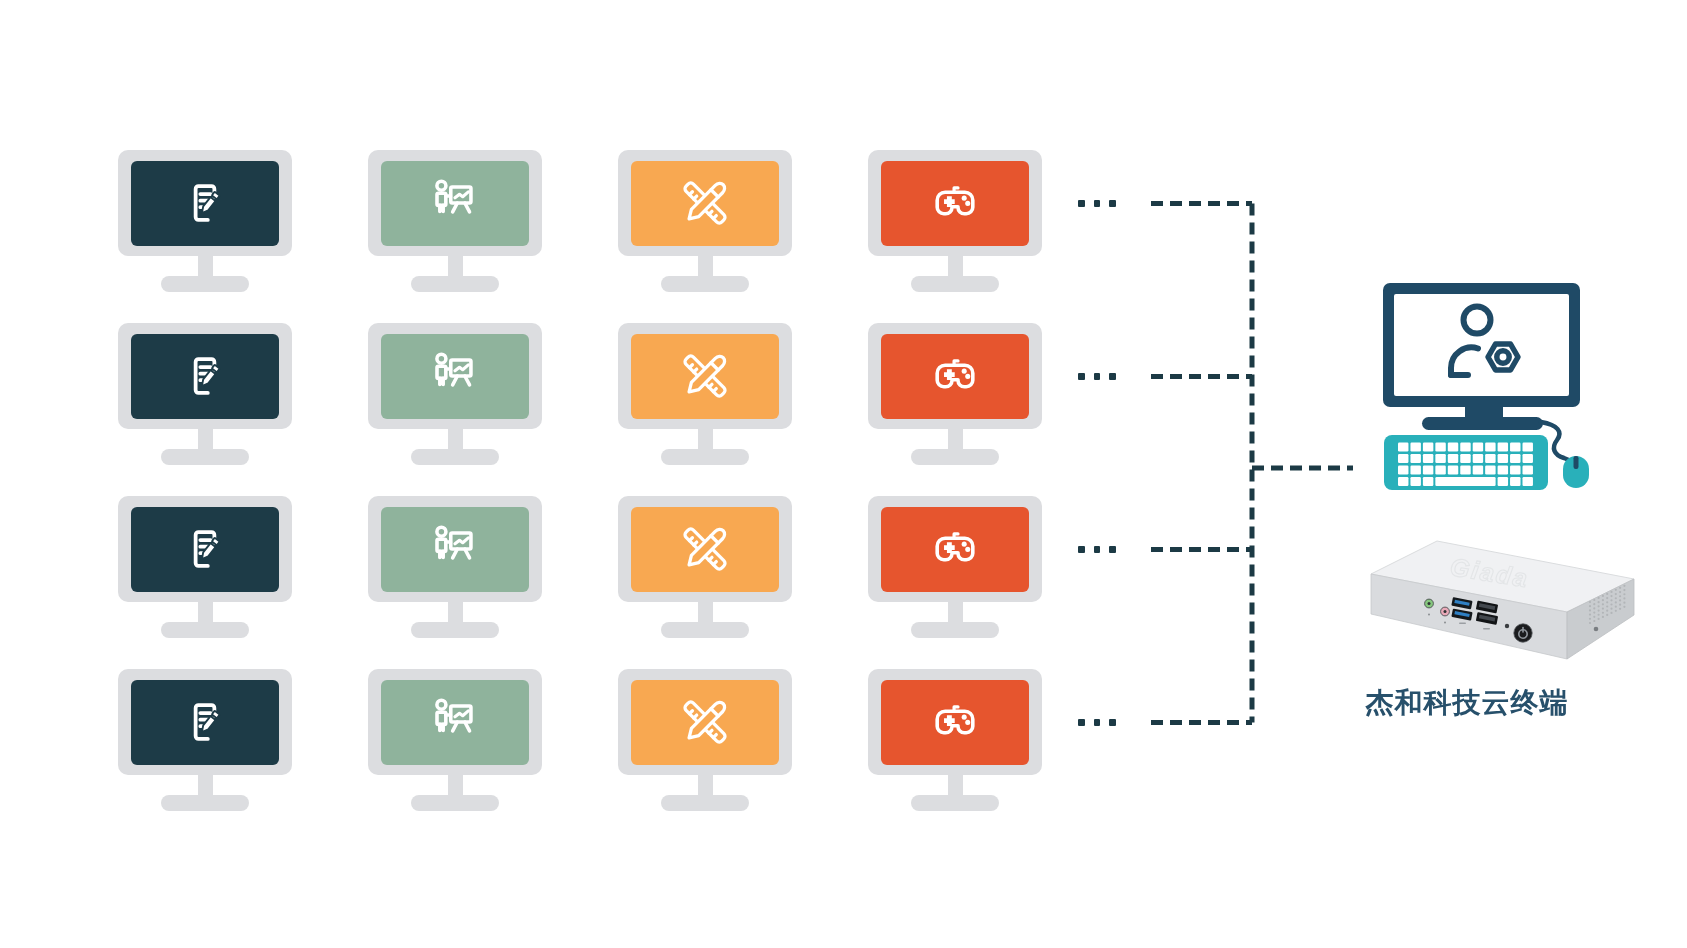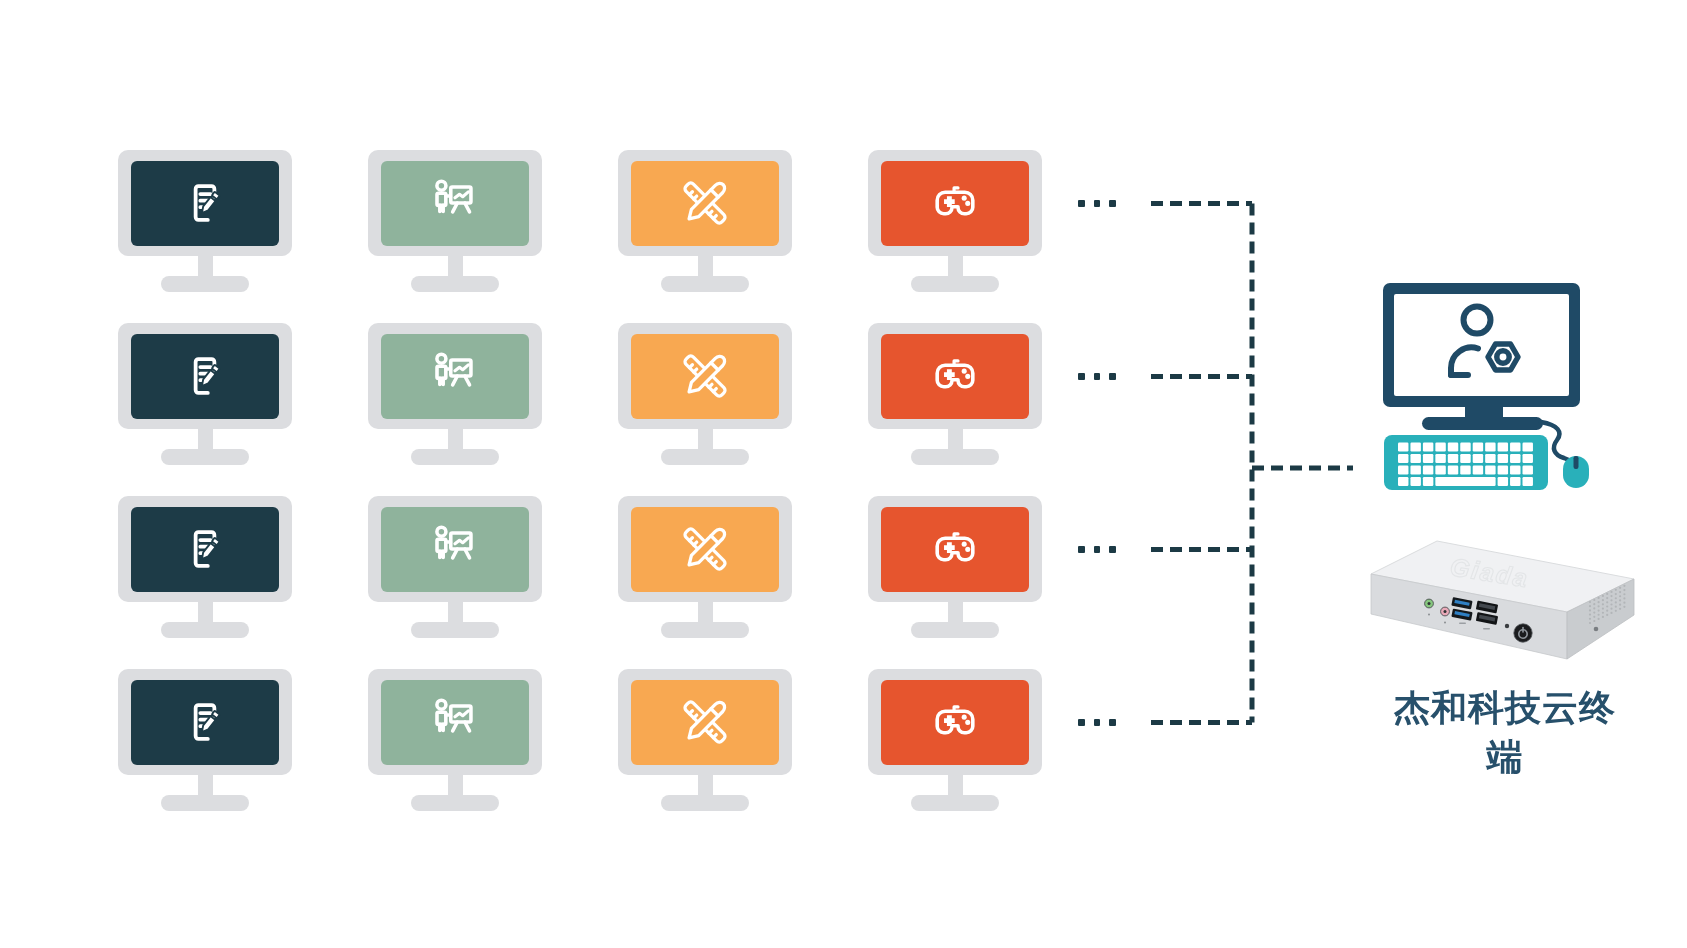--- a/index.html
+++ b/index.html
@@ -20,22 +20,22 @@
   .dots span{display:block;width:6.5px;height:6.5px;border-radius:1px;background:var(--connector);}
 
   
   .connectors{position:absolute;left:0;top:0;pointer-events:none;}
   .connectors line{stroke:var(--connector);stroke-width:5;fill:none;}
 
   
   .client-art{position:absolute;left:1360px;top:258px;width:310px;height:430px;}
   .navy{fill:var(--client-navy);}
   .teal{fill:var(--client-teal);}
-  .client-label{position:absolute;left:1385px;top:684px;width:240px;text-align:center;
-    font-size:36px;font-weight:bold;color:var(--label-navy);letter-spacing:1px;}
+  .client-label{position:absolute;left:1347px;top:684px;width:240px;text-align:center;
+    font-size:28px;font-weight:bold;color:var(--label-navy);letter-spacing:1px;}
 </style>
 </head>
 <body>
 
 <div id="canvas">
 
   <svg class="connectors" width="1687" height="948">
     <g stroke-dasharray="12 7">
       <line x1="1151" y1="203.5" x2="1252" y2="203.5"></line>
       <line x1="1151" y1="376.5" x2="1252" y2="376.5"></line>

